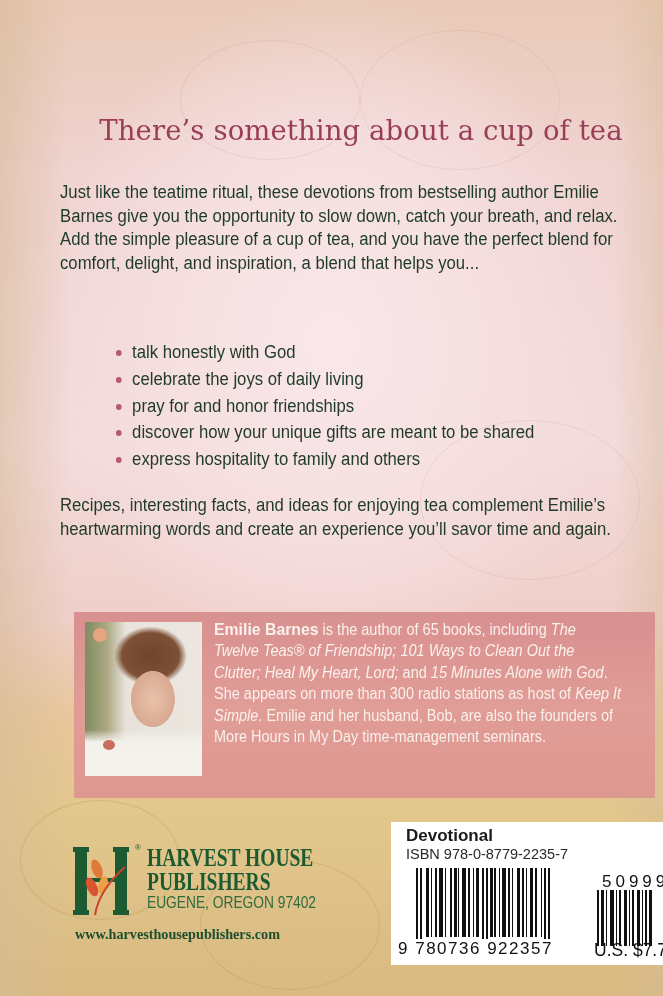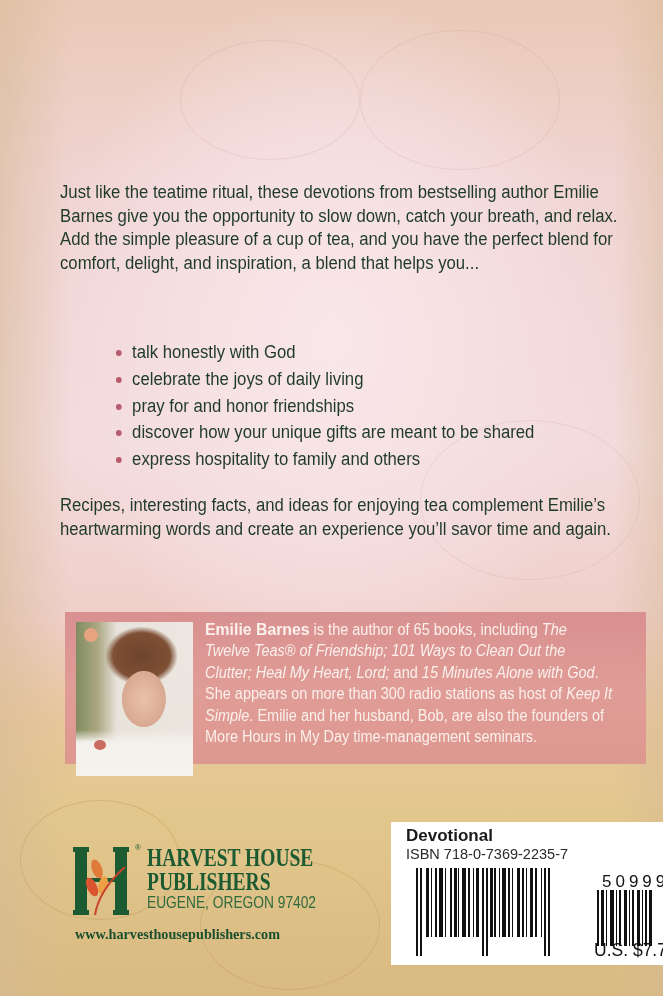--- a/index.html
+++ b/index.html
@@ -42,21 +42,21 @@
     list-style: none;
     font-size: 17.6px; line-height: 26.8px; color: #1f3a28;
     transform: scaleX(0.95); transform-origin: left top;
   }
   .bullets li { position: relative; padding-left: 18px; }
   .bullets li::before {
     content: ""; position: absolute; left: 1px; top: 11px;
     width: 6px; height: 6px; border-radius: 50%; background: #b65a6c;
   }
   .author-box {
-    position: absolute; left: 65px; top: 612px; width: 581px; height: 152px;
+    position: absolute; left: 74px; top: 612px; width: 581px; height: 186px;
     background: linear-gradient(180deg, #d88f8f 0%, #e09b96 50%, #dd9790 100%);
     opacity: 0.97;
   }
   .author-photo {
     position: absolute; left: 11px; top: 10px; width: 117px; height: 154px;
     background:
       radial-gradient(ellipse 36px 46px at 58% 50%, #e9c2aa 0%, #d9a992 60%, rgba(0,0,0,0) 62%),
       radial-gradient(ellipse 52px 42px at 56% 22%, #6b4129 0%, #7b4c31 55%, rgba(0,0,0,0) 70%),
       linear-gradient(180deg, rgba(0,0,0,0) 70%, #f5f3ef 78%, #f7f5f1 100%),
       linear-gradient(90deg, #7d8b5e 0%, #a8a57f 18%, #e8e4dd 35%, #ece8e2 100%);
@@ -145,20 +145,21 @@
 
 <div class="edge-left"></div>
 <div class="edge-right"></div>
 <div class="swirl" style="left:180px;top:40px;width:180px;height:120px;"></div>
 <div class="swirl" style="left:360px;top:30px;width:200px;height:140px;"></div>
 <div class="swirl" style="left:420px;top:420px;width:220px;height:160px;"></div>
 <div class="swirl" style="left:20px;top:800px;width:160px;height:120px;border-color:rgba(170,130,60,0.25);"></div>
 <div class="swirl" style="left:200px;top:860px;width:180px;height:130px;border-color:rgba(170,130,60,0.25);"></div>
 
 <div class="headline">
+  <div>There’s something about a cup of tea</div>
 </div>
 
 <div class="para p1">Just like the teatime ritual, these devotions from bestselling author Emilie Barnes give you the opportunity to slow down, catch your breath, and relax. Add the simple pleasure of a cup of tea, and you have the perfect blend for comfort, delight, and inspiration, a blend that helps you...</div>
 
 <ul class="bullets">
   <li>talk honestly with God</li>
   <li>celebrate the joys of daily living</li>
   <li>pray for and honor friendships</li>
   <li>discover how your unique gifts are meant to be shared</li>
   <li>express hospitality to family and others</li>
@@ -190,21 +191,21 @@
   </svg>
   <span class="logo-reg">®</span>
   <div class="logo-line1">HARVEST HOUSE</div>
   <div class="logo-line2">PUBLISHERS</div>
   <div class="logo-city">EUGENE, OREGON  97402</div>
 </div>
 <div class="logo-url">www.harvesthousepublishers.com</div>
 
 <div class="barcode-box">
   <div class="bc-cat">Devotional</div>
-  <div class="bc-isbn">ISBN 718-0-7369-2235-7</div>
+  <div class="bc-isbn">ISBN 978-0-8779-2235-7</div>
   <div class="bc-main">
     <div class="bar" style="width:2px;margin-right:2px"></div>
       <div class="bar" style="width:2px;margin-right:4px"></div>
     <div class="bar" style="width:3px;margin-right:2px;height:78%"></div>
       <div class="bar" style="width:1px;margin-right:3px;height:78%"></div>
     <div class="bar" style="width:2px;margin-right:2px;height:78%"></div>
       <div class="bar" style="width:4px;margin-right:2px;height:78%"></div>
     <div class="bar" style="width:1px;margin-right:4px;height:78%"></div>
       <div class="bar" style="width:2px;margin-right:2px;height:78%"></div>
     <div class="bar" style="width:3px;margin-right:1px;height:78%"></div>
@@ -223,20 +224,21 @@
       <div class="bar" style="width:1px;margin-right:4px;height:78%"></div>
     <div class="bar" style="width:3px;margin-right:2px;height:78%"></div>
       <div class="bar" style="width:2px;margin-right:2px;height:78%"></div>
     <div class="bar" style="width:1px;margin-right:3px;height:78%"></div>
       <div class="bar" style="width:3px;margin-right:2px;height:78%"></div>
     <div class="bar" style="width:2px;margin-right:4px;height:78%"></div>
       <div class="bar" style="width:1px;margin-right:2px;height:78%"></div>
     <div class="bar" style="width:2px;margin-right:2px"></div>
       <div class="bar" style="width:2px;margin-right:0"></div>
   </div>
+  <div class="bc-digits">9 780736 922357</div>
   <div class="bc-addon-digits">50999</div>
   <div class="bc-addon">
     <div class="bar" style="width:2px;margin-right:2px"></div>
       <div class="bar" style="width:3px;margin-right:2px"></div>
     <div class="bar" style="width:1px;margin-right:3px"></div>
       <div class="bar" style="width:4px;margin-right:2px"></div>
     <div class="bar" style="width:1px;margin-right:2px"></div>
       <div class="bar" style="width:2px;margin-right:3px"></div>
     <div class="bar" style="width:3px;margin-right:2px"></div>
       <div class="bar" style="width:1px;margin-right:2px"></div>

